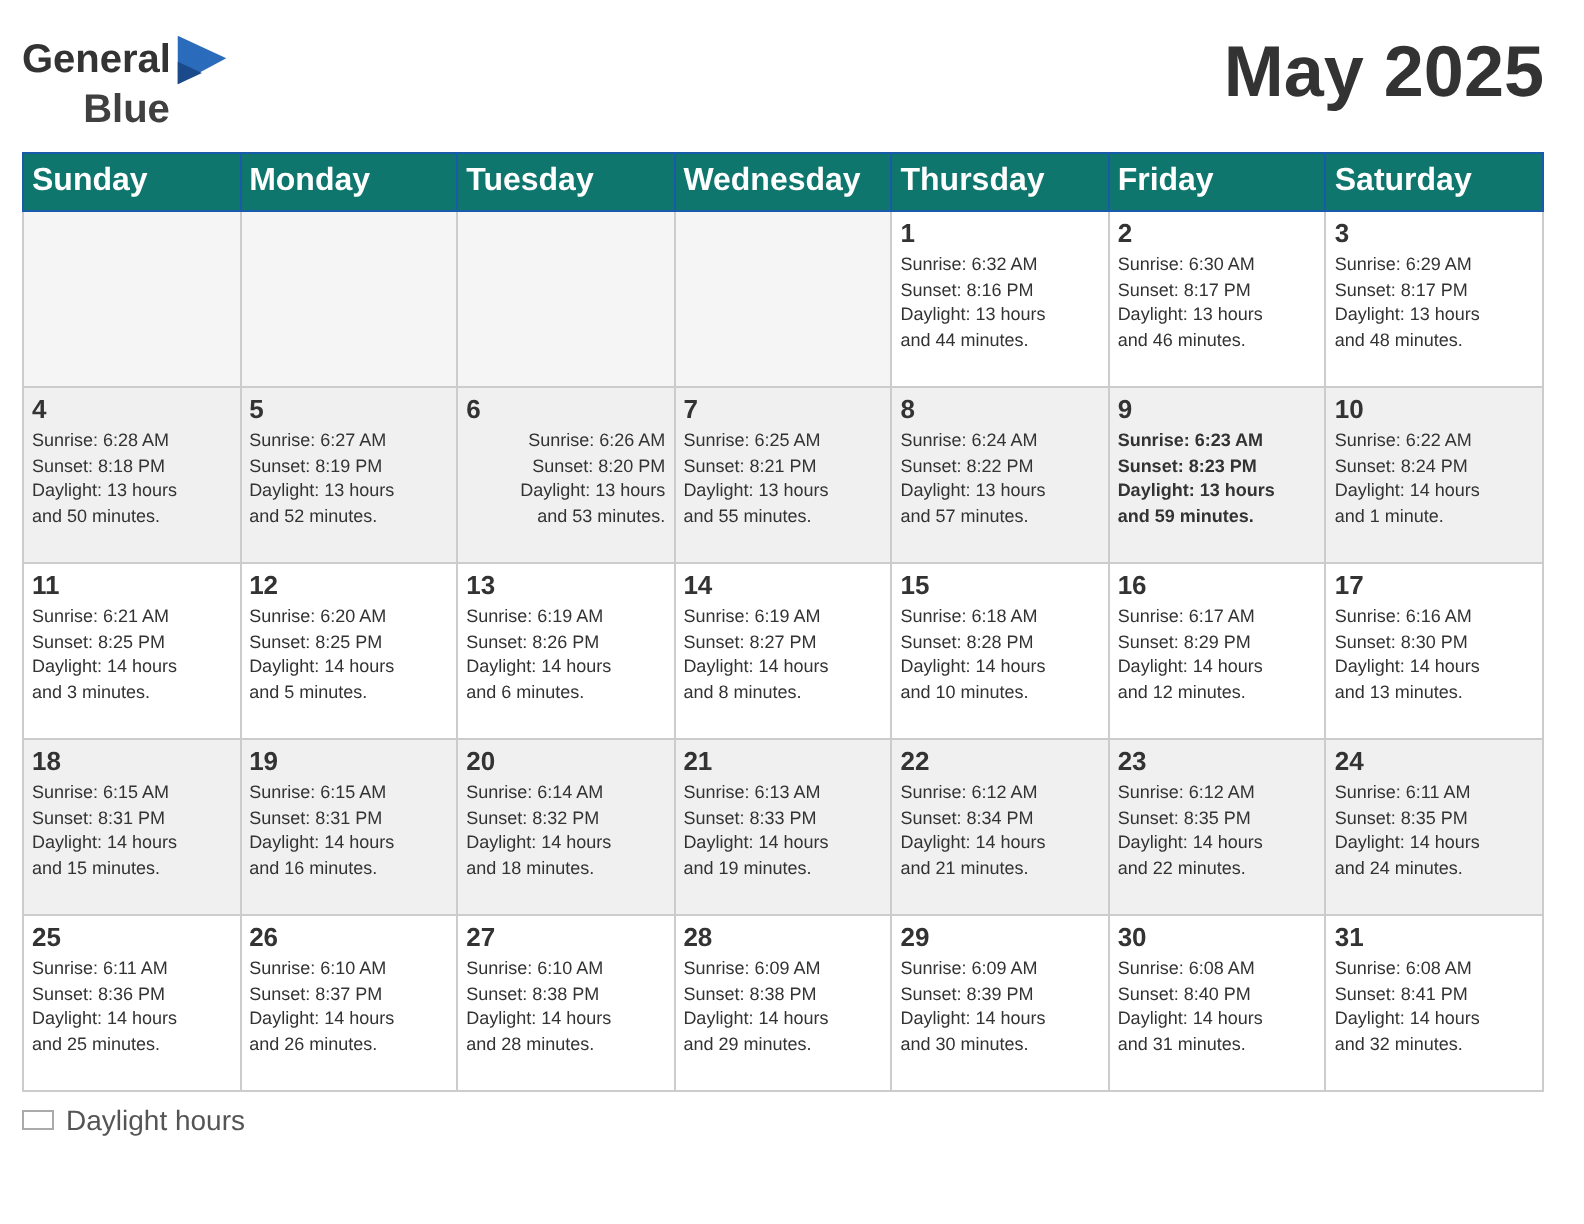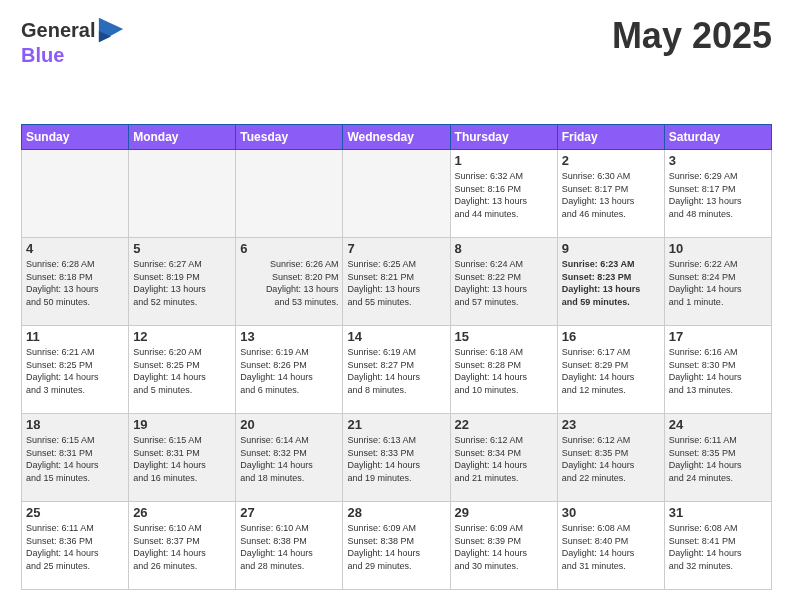--- a/index.html
+++ b/index.html
@@ -6,42 +6,41 @@
     body {
       font-family: Arial, sans-serif;
       background: #fff;
       width: 792px;
       height: 612px;
       overflow: hidden;
     }
     .page {
       width: 792px;
       height: 520px;
-      padding: 16px 20px 10px 21px;
+      padding: 16px 20px 10px 11px;
       display: flex;
       flex-direction: column;
-      gap: 48px;
     }
     .header {
       display: flex;
       justify-content: space-between;
       align-items: flex-start;
       margin-bottom: 10px;
     }
     .logo {
       display: flex;
       align-items: center;
     }
     .logo-text {
       font-size: 20px;
       font-weight: bold;
       line-height: 1.1;
     }
     .logo-general { color: #333; }
-    .logo-blue { color: #8b5cf6; }
+    .logo-blue { color: #404040; text-align: center; }
     .logo-icon {
       width: 28px;
       height: 28px;
       margin-left: 2px;
     }
     .title-block {
       text-align: right;
     }
     .title-block .month-year {
       font-size: 36px;
@@ -54,23 +53,23 @@
       color: #555;
     }
     .calendar {
       flex: 1;
       border: 1px solid #ccc;
       border-collapse: collapse;
       width: 100%;
       table-layout: fixed;
     }
     .calendar th {
-      background: #8b5cf6;
+      background: #0f766e;
       color: #fff;
-      font-size: 12px;
+      font-size: 16px;
       font-weight: bold;
       padding: 5px 4px;
       border: 1px solid #1a5aaa;
       text-align: left;
     }
     .calendar td {
       border: 1px solid #ccc;
       vertical-align: top;
       padding: 3px 4px;
       font-size: 9.5px;

